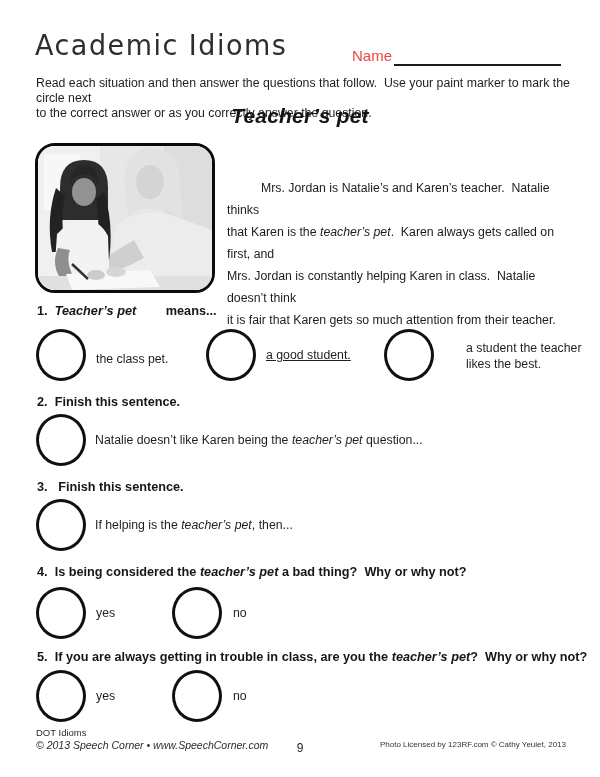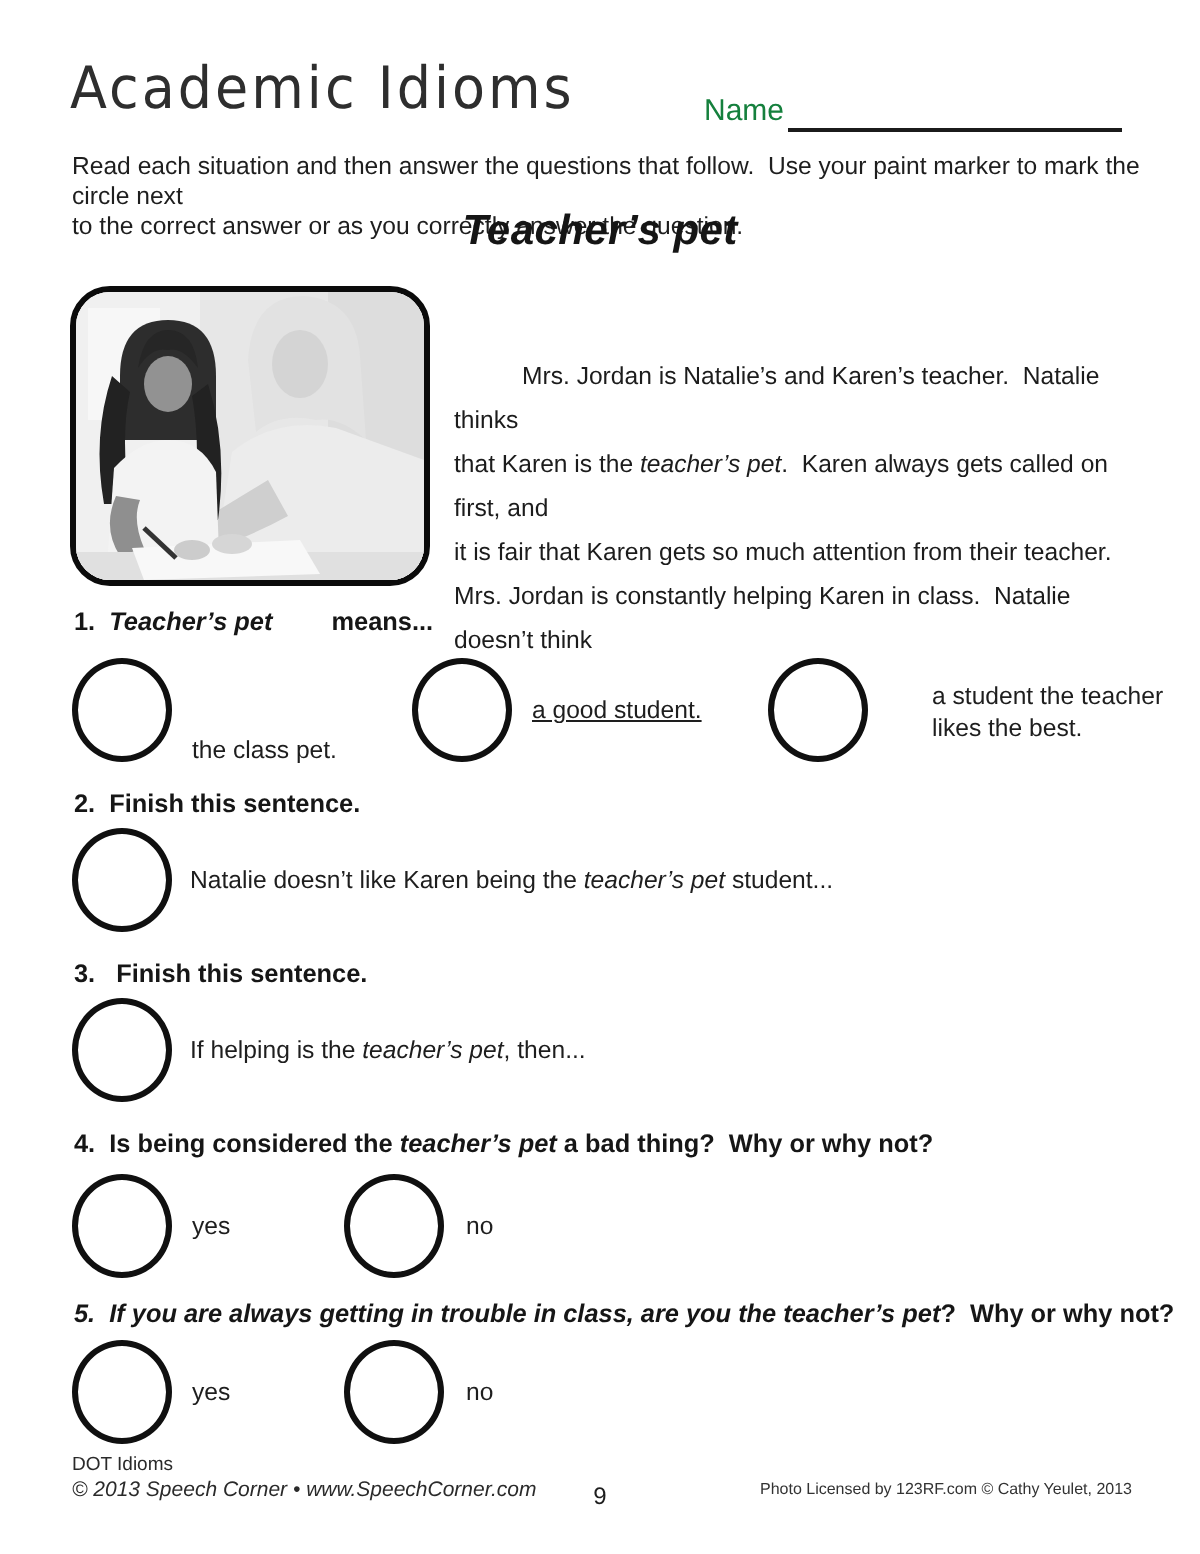--- a/index.html
+++ b/index.html
@@ -17,21 +17,21 @@
 
   .series-title {
     left: 35px; top: 28px;
     font-family: "DejaVu Sans", sans-serif;
     font-size: 27px;
     letter-spacing: 1.5px;
     color: #2e2e2e;
     transform: scaleY(1.08);
     transform-origin: left top;
   }
-  .name-label { left: 352px; top: 47px; font-size: 15px; color: #15803d; }
+  .name-label { left: 352px; top: 47px; font-size: 15px; color: #ef4444; }
   .name-line  { left: 394px; top: 38px; width: 167px; height: 26px;
                 border-bottom: 2px solid #1b1b1b; }
 
   .instructions {
     left: 36px; top: 76px; width: 540px;
     font-size: 12.3px; line-height: 14.9px; color: #1e1e1e;
   }
 
   .worksheet-title {
     left: 0; top: 104px; width: 600px;
@@ -106,48 +106,48 @@
       <polygon points="28,128 112,124 122,141 34,144" fill="#f8f8f8"></polygon>
       <line x1="34" y1="118" x2="50" y2="133" stroke="#333333" stroke-width="2.5"></line>
       <ellipse cx="58" cy="129" rx="9" ry="5" fill="#cccccc"></ellipse>
       <ellipse cx="78" cy="126" rx="10" ry="5" fill="#d6d6d6"></ellipse>
     </svg>
   </div>
 
   <div class="abs passage">
     <div class="pline rich"><span>Mrs. Jordan is Natalie’s and Karen’s teacher.  Natalie thinks</span></div>
     <div class="pline rich"><span>that Karen is the </span><span style="font-style: italic;">teacher’s pet</span><span>.  Karen always gets called on first, and</span></div>
+    <div class="pline rich"><span>Mrs. Jordan is constantly helping Karen in class.  Natalie doesn’t think</span></div>
     <div class="pline rich"><span>it is fair that Karen gets so much attention from their teacher.</span></div>
-    <div class="pline rich"><span>Mrs. Jordan is constantly helping Karen in class.  Natalie doesn’t think</span></div>
   </div>
 
   <div class="abs q-heading rich" style="left:37px; top:304px;"><span style="font-weight: bold;">1.  </span><span style="font-weight: bold; font-style: italic;">Teacher’s pet</span><span style="font-weight: bold; padding-left: 26px;"> means...</span></div>
   <div class="abs circle" style="left:36px; top:329px;"></div>
-  <div class="abs opt-label rich" style="left:96px; top:368px;"><span>the class pet.</span></div>
+  <div class="abs opt-label rich" style="left:96px; top:352px;"><span>the class pet.</span></div>
   <div class="abs circle" style="left:206px; top:329px;"></div>
   <div class="abs opt-label rich" style="left:266px; top:348px;text-decoration:underline;"><span>a good student.</span></div>
   <div class="abs circle" style="left:384px; top:329px;"></div>
   <div class="abs opt-label rich" style="left:442px; top:341px;margin-left:24px;"><span>a student the teacher
 likes the best.</span></div>
 
   <div class="abs q-heading rich" style="left:37px; top:395px;"><span style="font-weight: bold; margin-top: 32px;">2.  Finish this sentence.</span></div>
   <div class="abs circle" style="left:36px; top:414px;"></div>
-  <div class="abs opt-label rich" style="left:95px; top:433px;"><span>Natalie doesn’t like Karen being the </span><span style="font-style: italic;">teacher’s pet</span><span> student...</span></div>
+  <div class="abs opt-label rich" style="left:95px; top:433px;"><span>Natalie doesn’t like Karen being the </span><span style="font-style: italic;">teacher’s pet</span><span> question...</span></div>
 
   <div class="abs q-heading rich" style="left:37px; top:480px;"><span style="font-weight: bold;">3.   Finish this sentence.</span></div>
   <div class="abs circle" style="left:36px; top:499px;"></div>
   <div class="abs opt-label rich" style="left:95px; top:518px;"><span>If helping is the </span><span style="font-style: italic;">teacher’s pet</span><span>, then...</span></div>
 
   <div class="abs q-heading rich" style="left:37px; top:565px;"><span style="font-weight: bold;">4.  Is being considered the </span><span style="font-weight: bold; font-style: italic;">teacher’s pet</span><span style="font-weight: bold;"> a bad thing?  Why or why not?</span></div>
   <div class="abs circle" style="left:36px; top:587px;"></div>
   <div class="abs opt-label rich" style="left:96px; top:606px;"><span>yes</span></div>
   <div class="abs circle" style="left:172px; top:587px;"></div>
   <div class="abs opt-label rich" style="left:233px; top:606px;"><span>no</span></div>
 
-  <div class="abs q-heading rich" style="left:37px; top:650px;"><span style="font-weight: bold; font-style: italic;">5.  If you are always getting in trouble in class, are you the </span><span style="font-weight: bold; font-style: italic;">teacher’s pet</span><span style="font-weight: bold;">?  Why or why not?</span></div>
+  <div class="abs q-heading rich" style="left:37px; top:650px;"><span style="font-weight: bold;">5.  If you are always getting in trouble in class, are you the </span><span style="font-weight: bold; font-style: italic;">teacher’s pet</span><span style="font-weight: bold;">?  Why or why not?</span></div>
   <div class="abs circle" style="left:36px; top:670px;"></div>
   <div class="abs opt-label rich" style="left:96px; top:689px;"><span>yes</span></div>
   <div class="abs circle" style="left:172px; top:670px;"></div>
   <div class="abs opt-label rich" style="left:233px; top:689px;"><span>no</span></div>
 
   <div class="abs footer-series">DOT Idioms</div>
   <div class="abs footer-copy">© 2013 Speech Corner • www.SpeechCorner.com</div>
   <div class="abs footer-page">9</div>
   <div class="abs footer-credit">Photo Licensed by 123RF.com © Cathy Yeulet, 2013</div>
 

